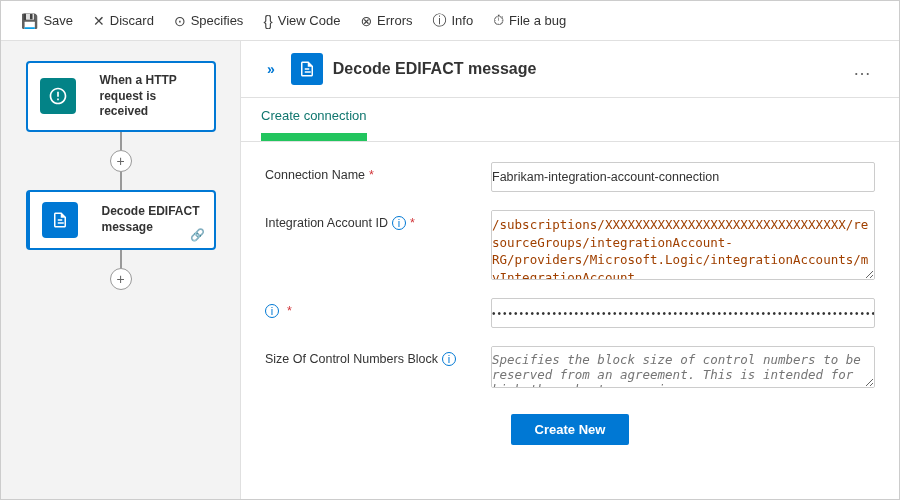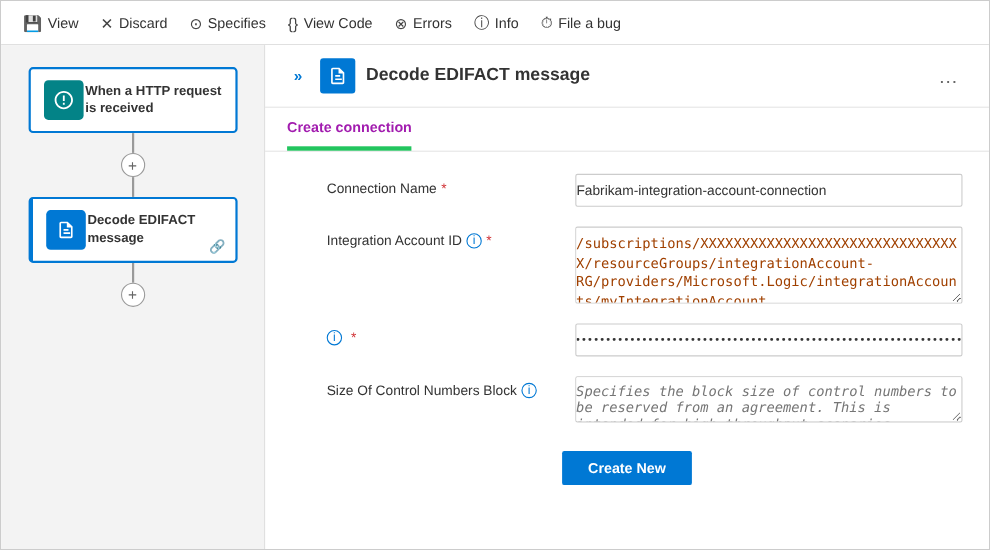--- a/index.html
+++ b/index.html
@@ -57,21 +57,21 @@
       position: relative;
     }
 
     .flow-card {
       width: 190px;
       background: #fff;
       border: 2px solid #0078d4;
       border-radius: 4px;
       display: flex;
       align-items: center;
-      gap: 2px;
+      gap: 24px;
       padding: 10px 12px;
       position: relative;
     }
     .flow-card.trigger {
       border-color: #0078d4;
     }
     .flow-card.action {
       border-color: #0078d4;
       border-left: 4px solid #0078d4;
     }
@@ -182,39 +182,38 @@
     }
     .tab {
       padding: 10px 0;
       margin-right: 24px;
       font-size: 13px;
       color: #333;
       cursor: pointer;
       border-bottom: 2px solid transparent;
     }
     .tab.active {
-      border-bottom: 4px solid #22c55e;
-      color: #a21caf;
-      font-weight: 700;
+      border-bottom: 8px solid #22c55e;
+      color: #0f766e;
+      font-weight: 400;
     }
 
     
     .form-area {
       flex: 1;
       padding: 20px 24px;
       overflow-y: auto;
       background: #fff;
     }
 
     .form-row {
       display: flex;
       align-items: flex-start;
       margin-bottom: 18px;
       gap: 16px;
-      margin-left: 32px;
     }
 
     .form-label {
       width: 210px;
       flex-shrink: 0;
       font-size: 12.5px;
       color: #333;
       padding-top: 6px;
       display: flex;
       align-items: center;
@@ -289,21 +288,21 @@
       padding: 6px;
       cursor: pointer;
     }
   </style>
 </head>
 <body>
 
 <div class="toolbar">
   <div class="toolbar-item">
     <span class="toolbar-icon">💾</span>
-    <span>View</span>
+    <span>Save</span>
   </div>
   <div class="toolbar-item">
     <span class="toolbar-icon">✕</span>
     <span>Discard</span>
   </div>
   <div class="toolbar-item">
     <span class="toolbar-icon">⊙</span>
     <span>Specifies</span>
   </div>
   <div class="toolbar-item">

